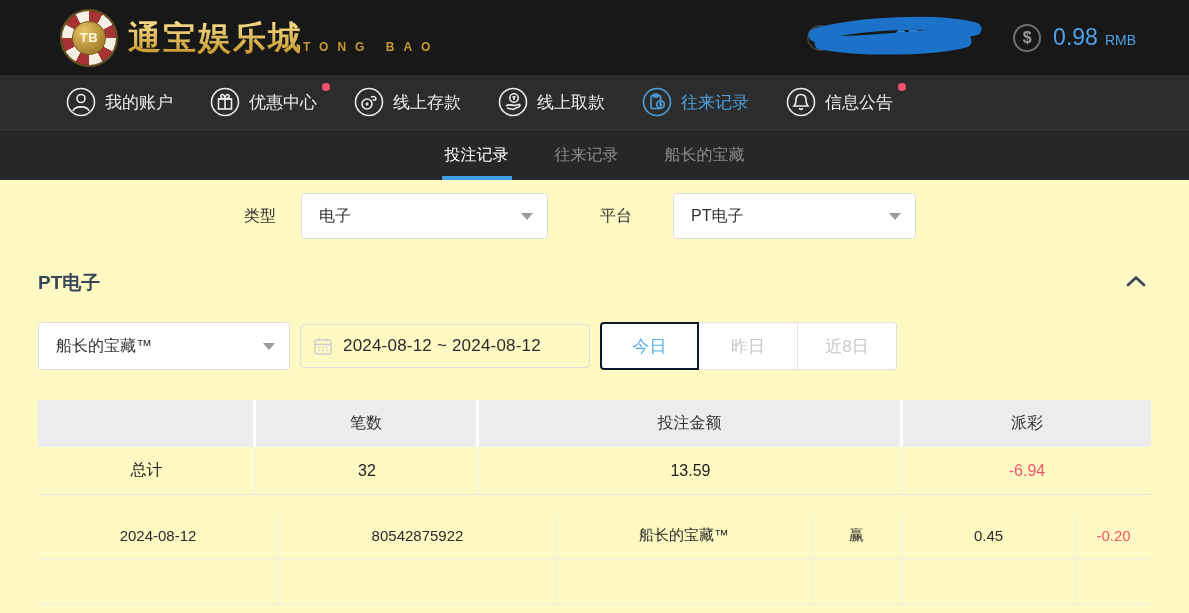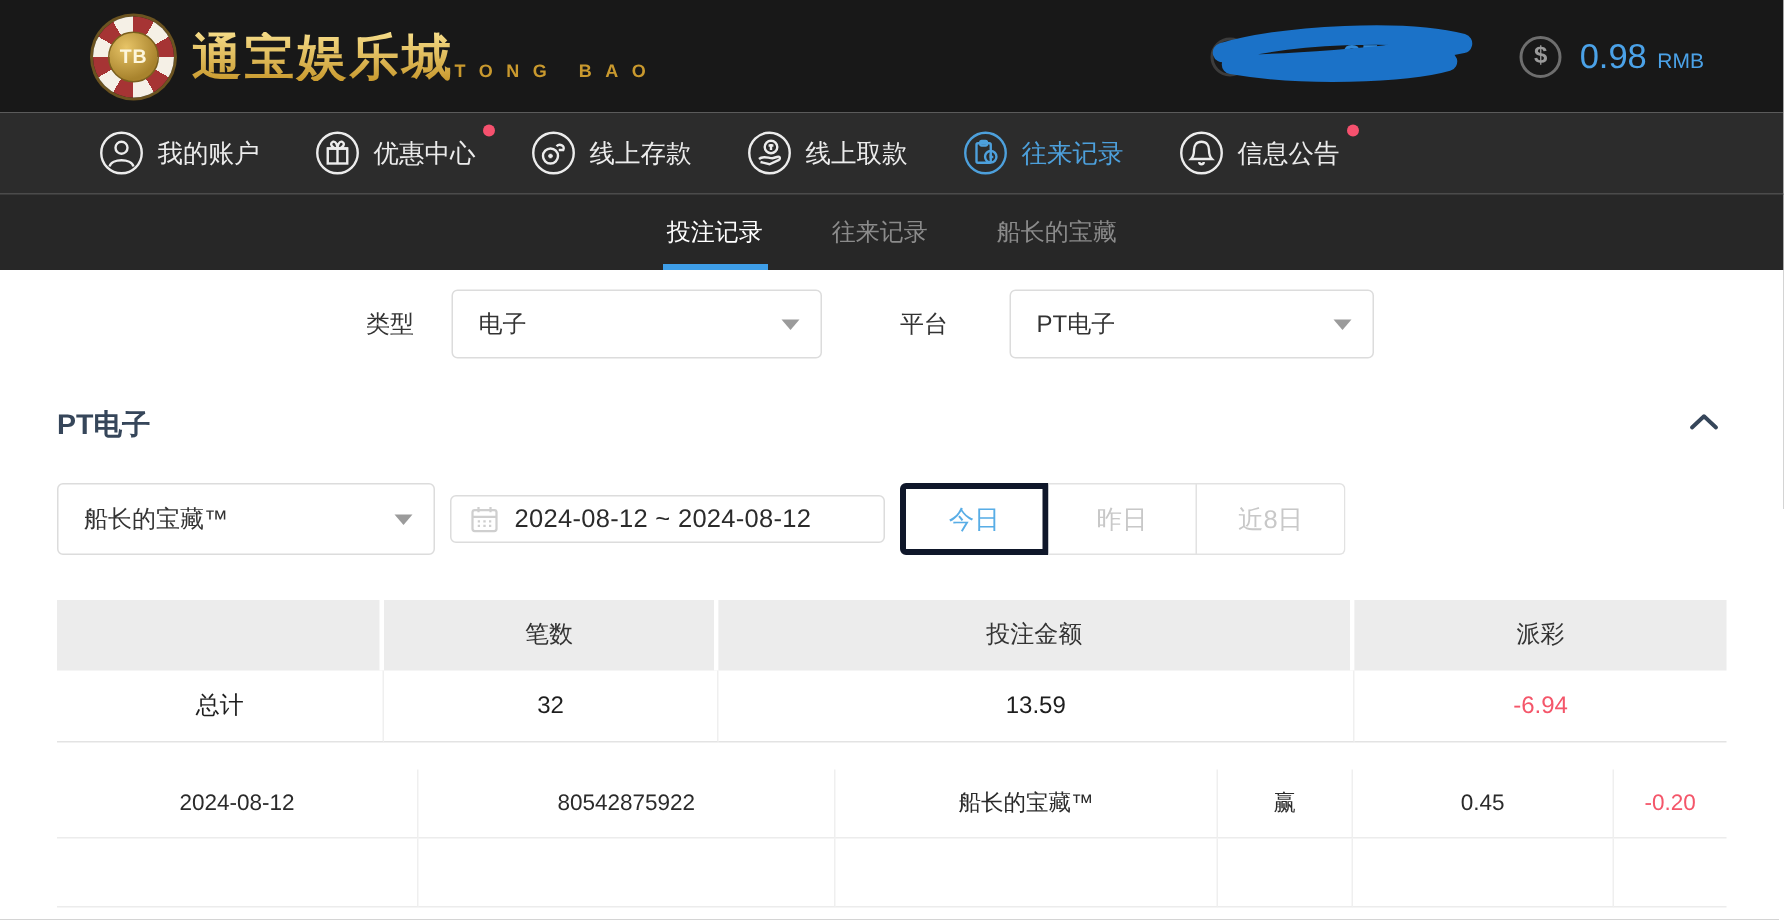--- a/index.html
+++ b/index.html
@@ -1,18 +1,18 @@
 <!DOCTYPE html>
 <html><head>
 <meta charset="utf-8">
 <style>
   * { margin:0; padding:0; box-sizing:border-box; }
   body { background:#555; }
   .page {
-    width:1189px; height:613px; background:#ffffff; overflow:hidden;
+    width:1189px; height:613px; background:#fef9c3; overflow:hidden;
     font-family:"Liberation Sans","DejaVu Sans",sans-serif; position:relative;
     margin:0 auto;
   }
   
   .top-header {
     height:75px; background:#181818; display:flex; align-items:center;
     padding:0 53px 0 62px;
   }
   .logo { display:flex; align-items:center; gap:12px; }
   .chip {
@@ -98,32 +98,32 @@
   .sel-platform { width:243px; margin-left:16px; }
   .lbl-platform { margin-left:52px; }
 
   .section-head { display:flex; align-items:center; justify-content:space-between; margin-top:31px; }
   .section-title { font-size:19px; font-weight:bold; color:#36465a; }
   .collapse-btn { cursor:pointer; padding:2px 4px; }
 
   .filter-row2 { display:flex; align-items:center; margin-top:26px; }
   .sel-game { width:252px; height:48px; }
   .date-box {
-    width:290px; height:32px; border:1px solid #dcdcdc; border-radius:4px;
+    width:290px; height:44px; border:1px solid #dcdcdc; border-radius:4px;
     margin-left:10px; display:flex; align-items:center; padding:0 12px; cursor:pointer;
   }
   .date-box .date-text { font-size:17px; color:#2b2b2b; margin-left:10px; letter-spacing:.2px; }
   .btn-group { display:flex; margin-left:10px; height:48px; border-radius:4px; }
   .qbtn {
     width:99px; height:48px; background:#fff; border:1px solid #e2e2e2; border-left-width:0;
     font-size:17px; color:#c8c8c8; cursor:pointer; font-family:inherit;
   }
   .qbtn:first-child { border-left-width:1px; border-radius:4px 0 0 4px; }
   .qbtn:last-child { border-radius:0 4px 4px 0; }
-  .qbtn.active { border:4px solid #0f172a; color:#58ade6; }
+  .qbtn.active { border:2px solid #0f172a; color:#58ade6; }
   .search-btn {
     width:101px; height:48px; margin-left:10px; background:#5bb7f3; border:none;
     border-radius:4px; color:#fff; font-size:17px; cursor:pointer; font-family:inherit;
   }
 
   
   table { border-collapse:separate; border-spacing:0; width:1113px; table-layout:fixed; }
   td, th { text-align:center; font-weight:normal; overflow:hidden; white-space:nowrap; }
 
   .summary-table { margin-top:30px; }

